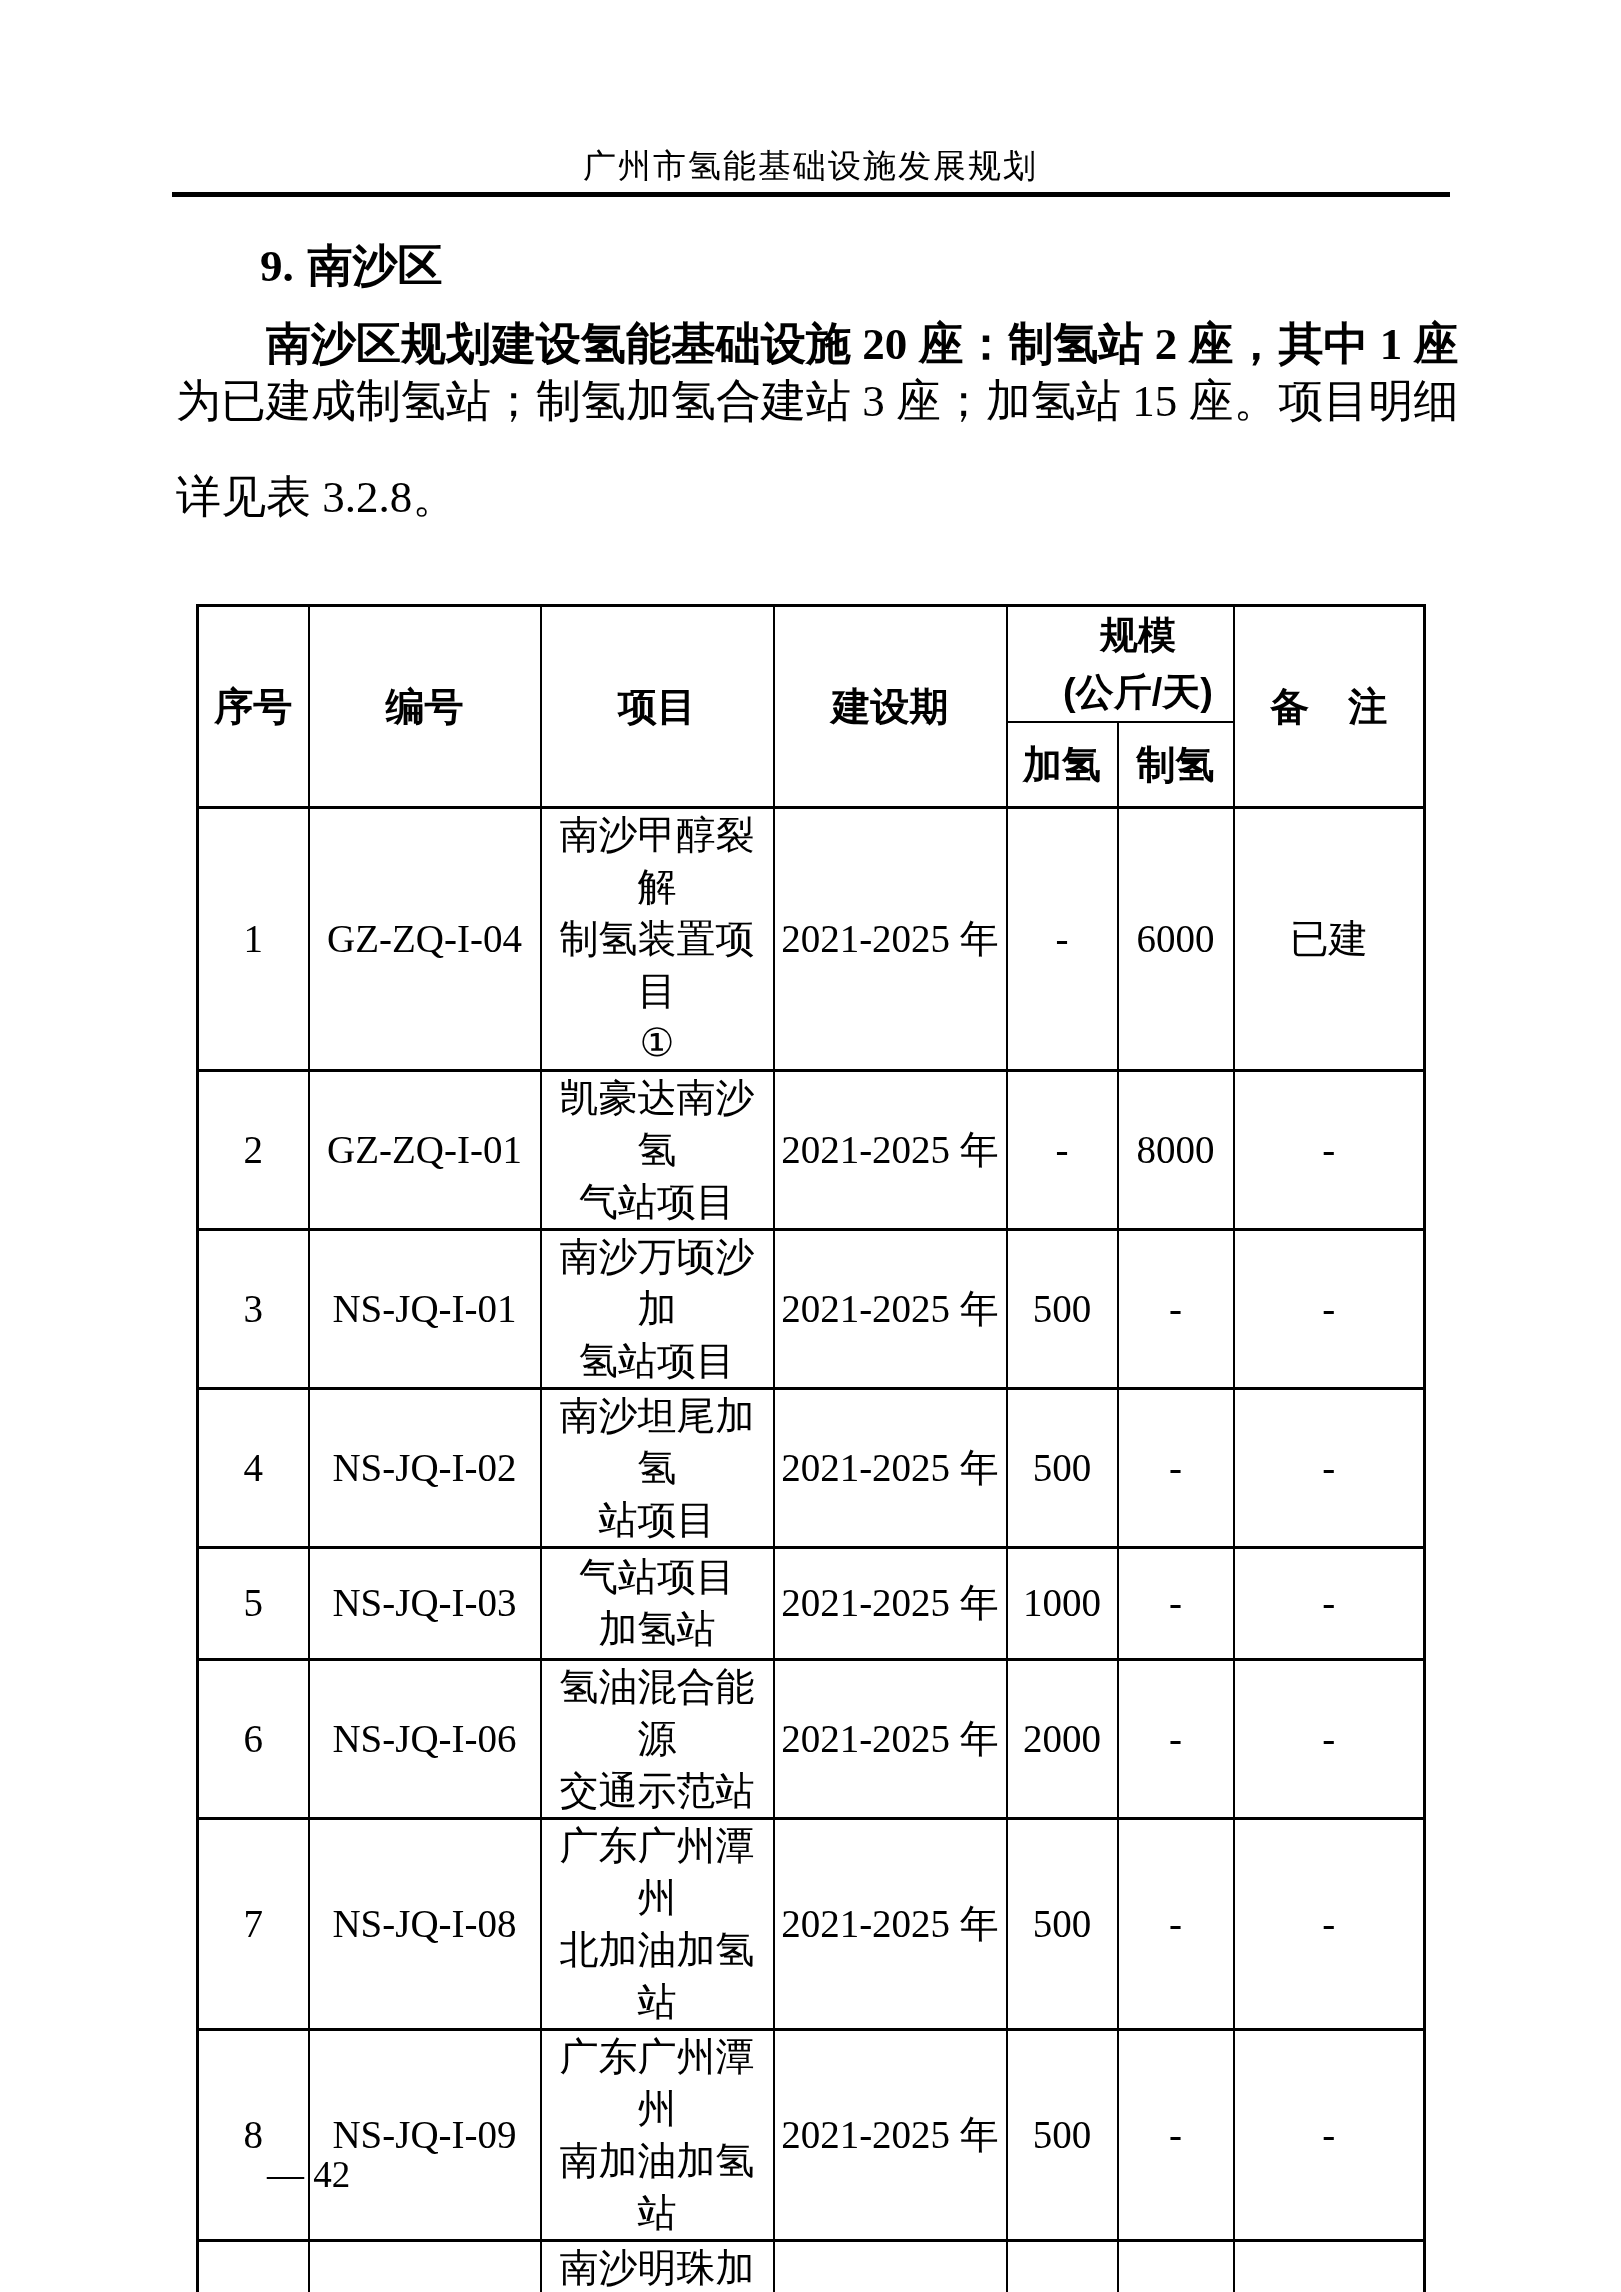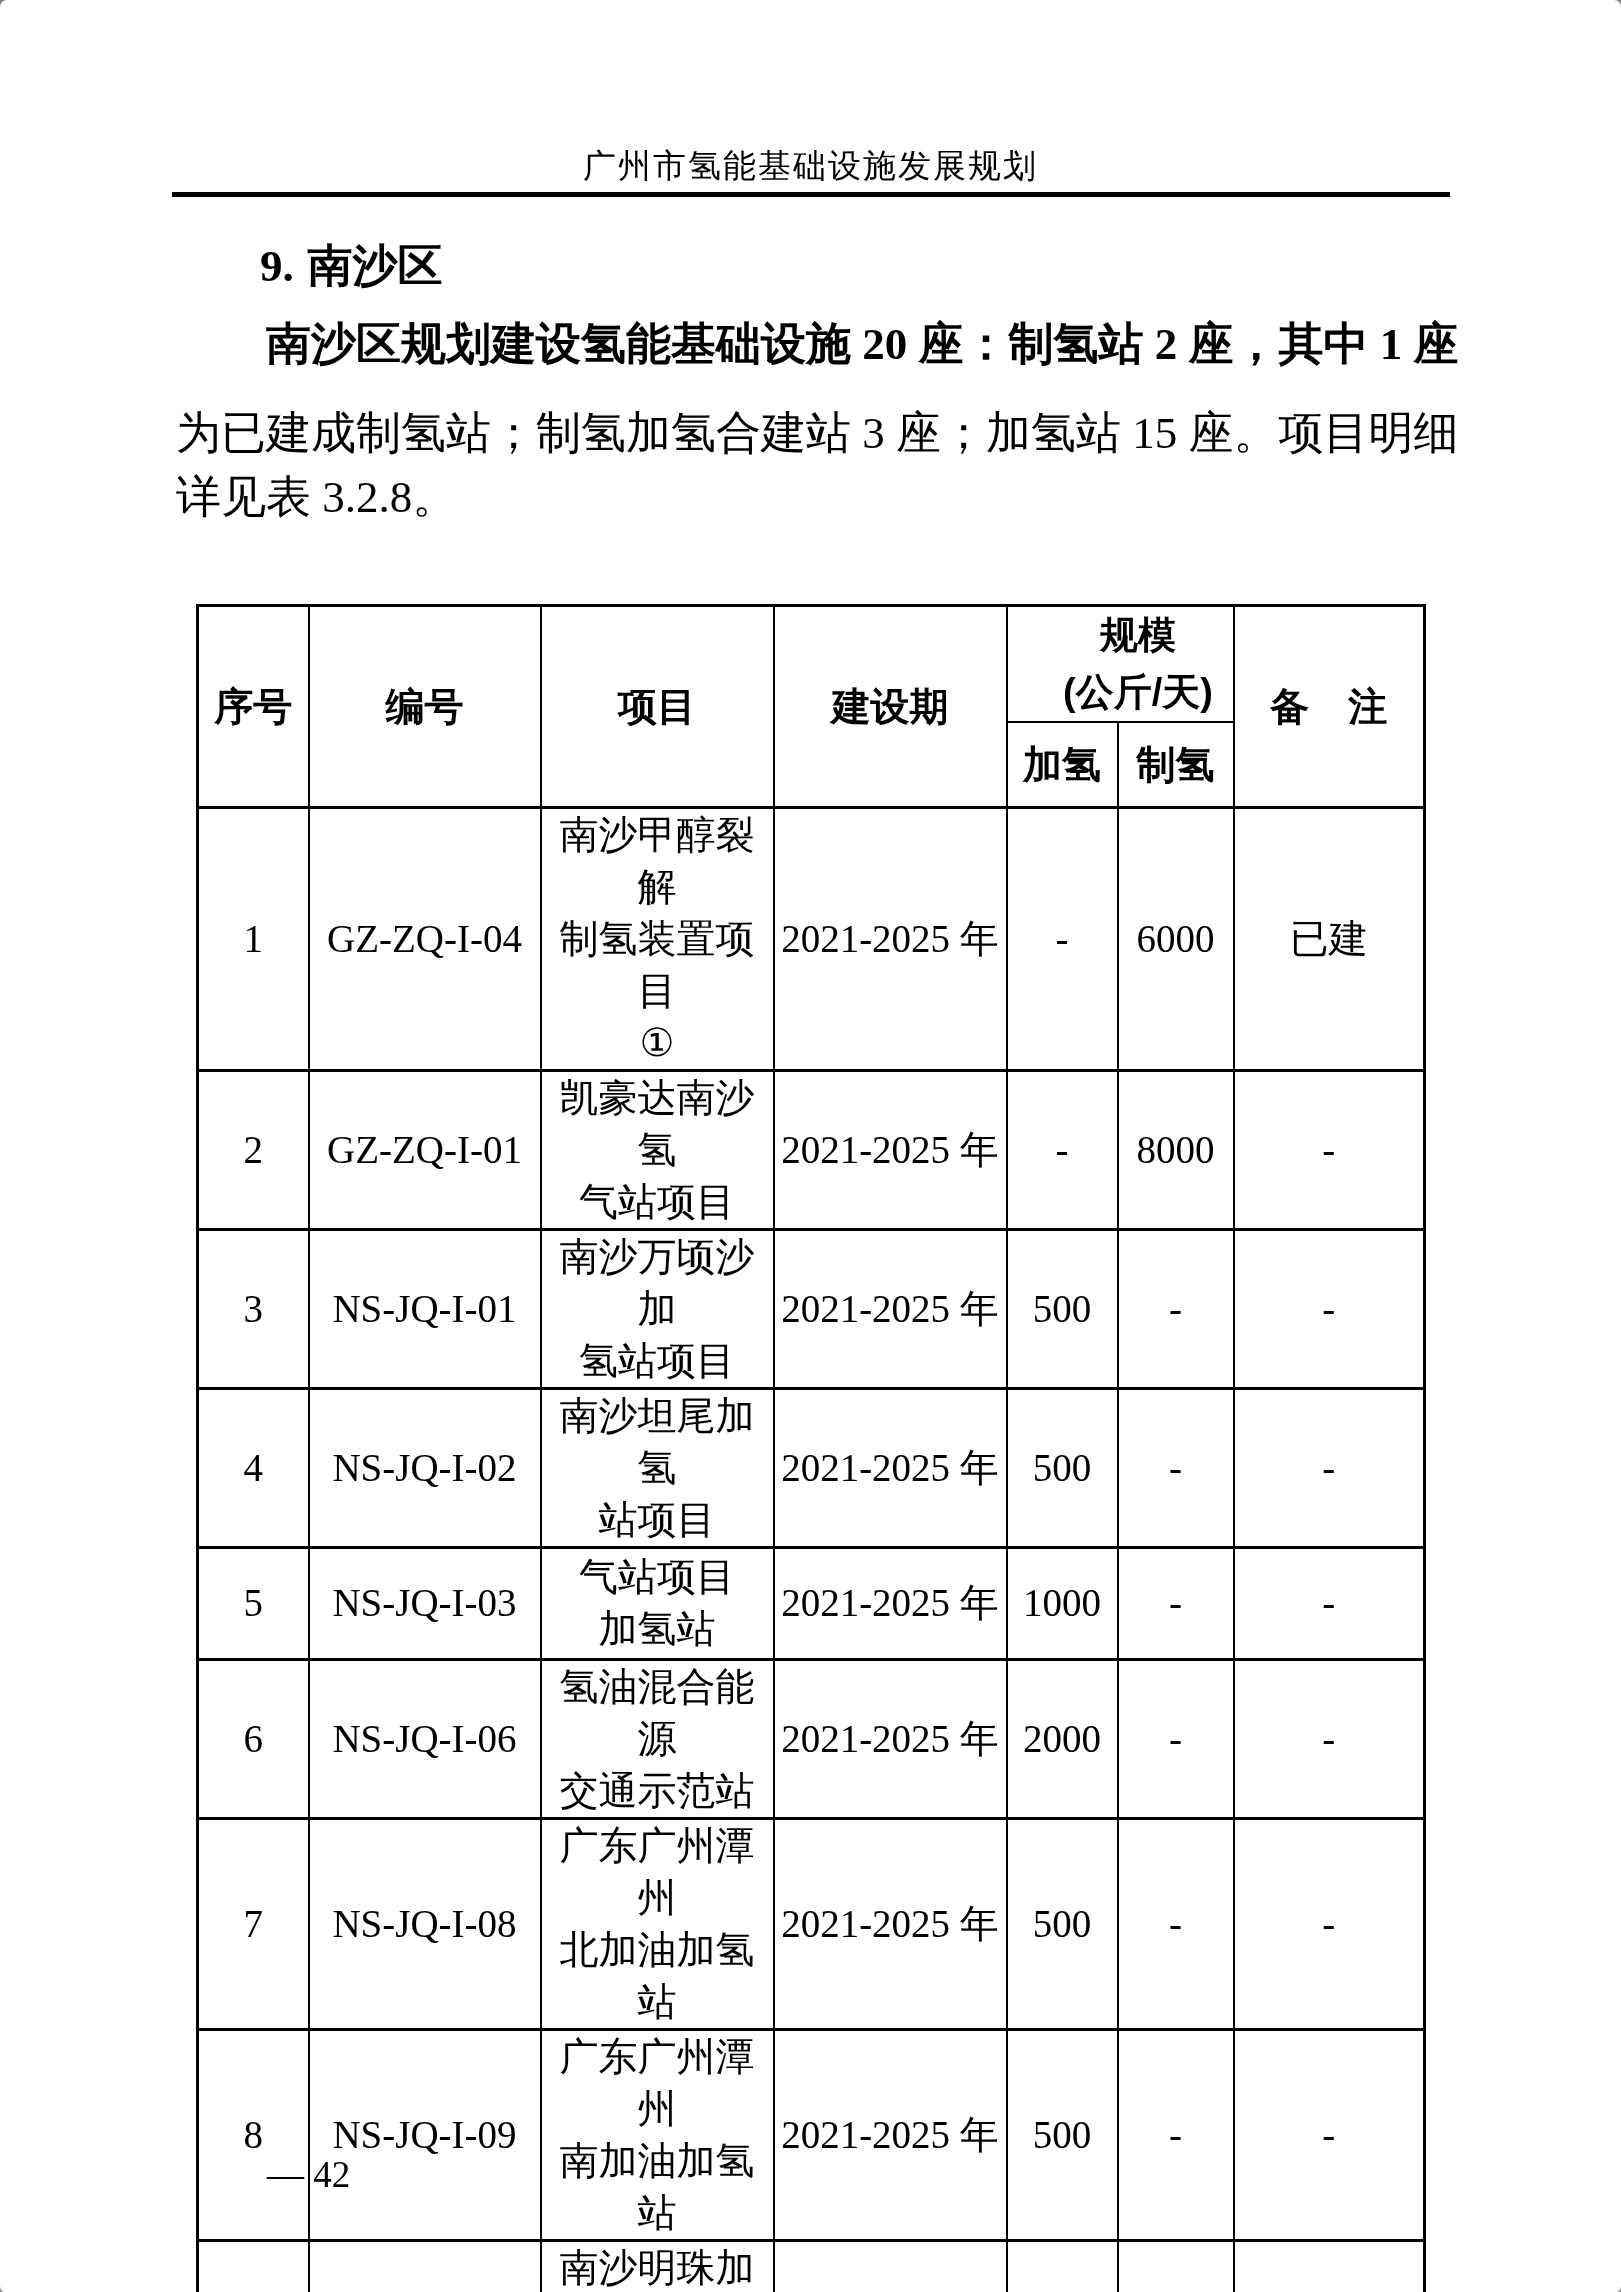--- a/index.html
+++ b/index.html
@@ -3,21 +3,20 @@
 <meta charset="utf-8">
 <style>
   html,body{margin:0;padding:0;background:#888;}
   .page{
     position:relative;
     width:1621px;height:2293px;
     background:#ffffff;
     font-family:"Liberation Serif","DejaVu Serif",serif;
     color:#000;
     overflow:hidden;
-    border-radius:7px;
   }
   
   .doc-header{
     position:absolute;top:147px;left:0;width:100%;
     text-align:center;
     font-size:33px;line-height:39px;
     letter-spacing:2px;
   }
   .header-rule{
     position:absolute;top:192px;left:172px;width:1278px;height:4.9px;
@@ -33,21 +32,21 @@
   .section-heading .ttl{font-family:"Liberation Sans","DejaVu Sans",sans-serif;margin-left:13.7px;}
   
   .para{position:absolute;left:176px;width:1270px;}
   .para-line{
     position:absolute;left:0;width:1270px;
     font-size:45px;line-height:55px;
     text-align:justify;text-align-last:justify;
     white-space:nowrap;
   }
   .para-line.l1{top:317px;padding-left:90px;width:1180px;font-weight:bold;}
-  .para-line.l2{top:406px;}
+  .para-line.l2{top:374px;}
   .para-line.l3{top:470px;text-align:left;text-align-last:left;}
   
   .table-title{
     position:absolute;top:539px;left:0;width:100%;
     text-align:center;
     font-family:"Liberation Sans","DejaVu Sans",sans-serif;
     font-weight:bold;font-size:44px;line-height:53px;
   }
   
   table.project-table{

